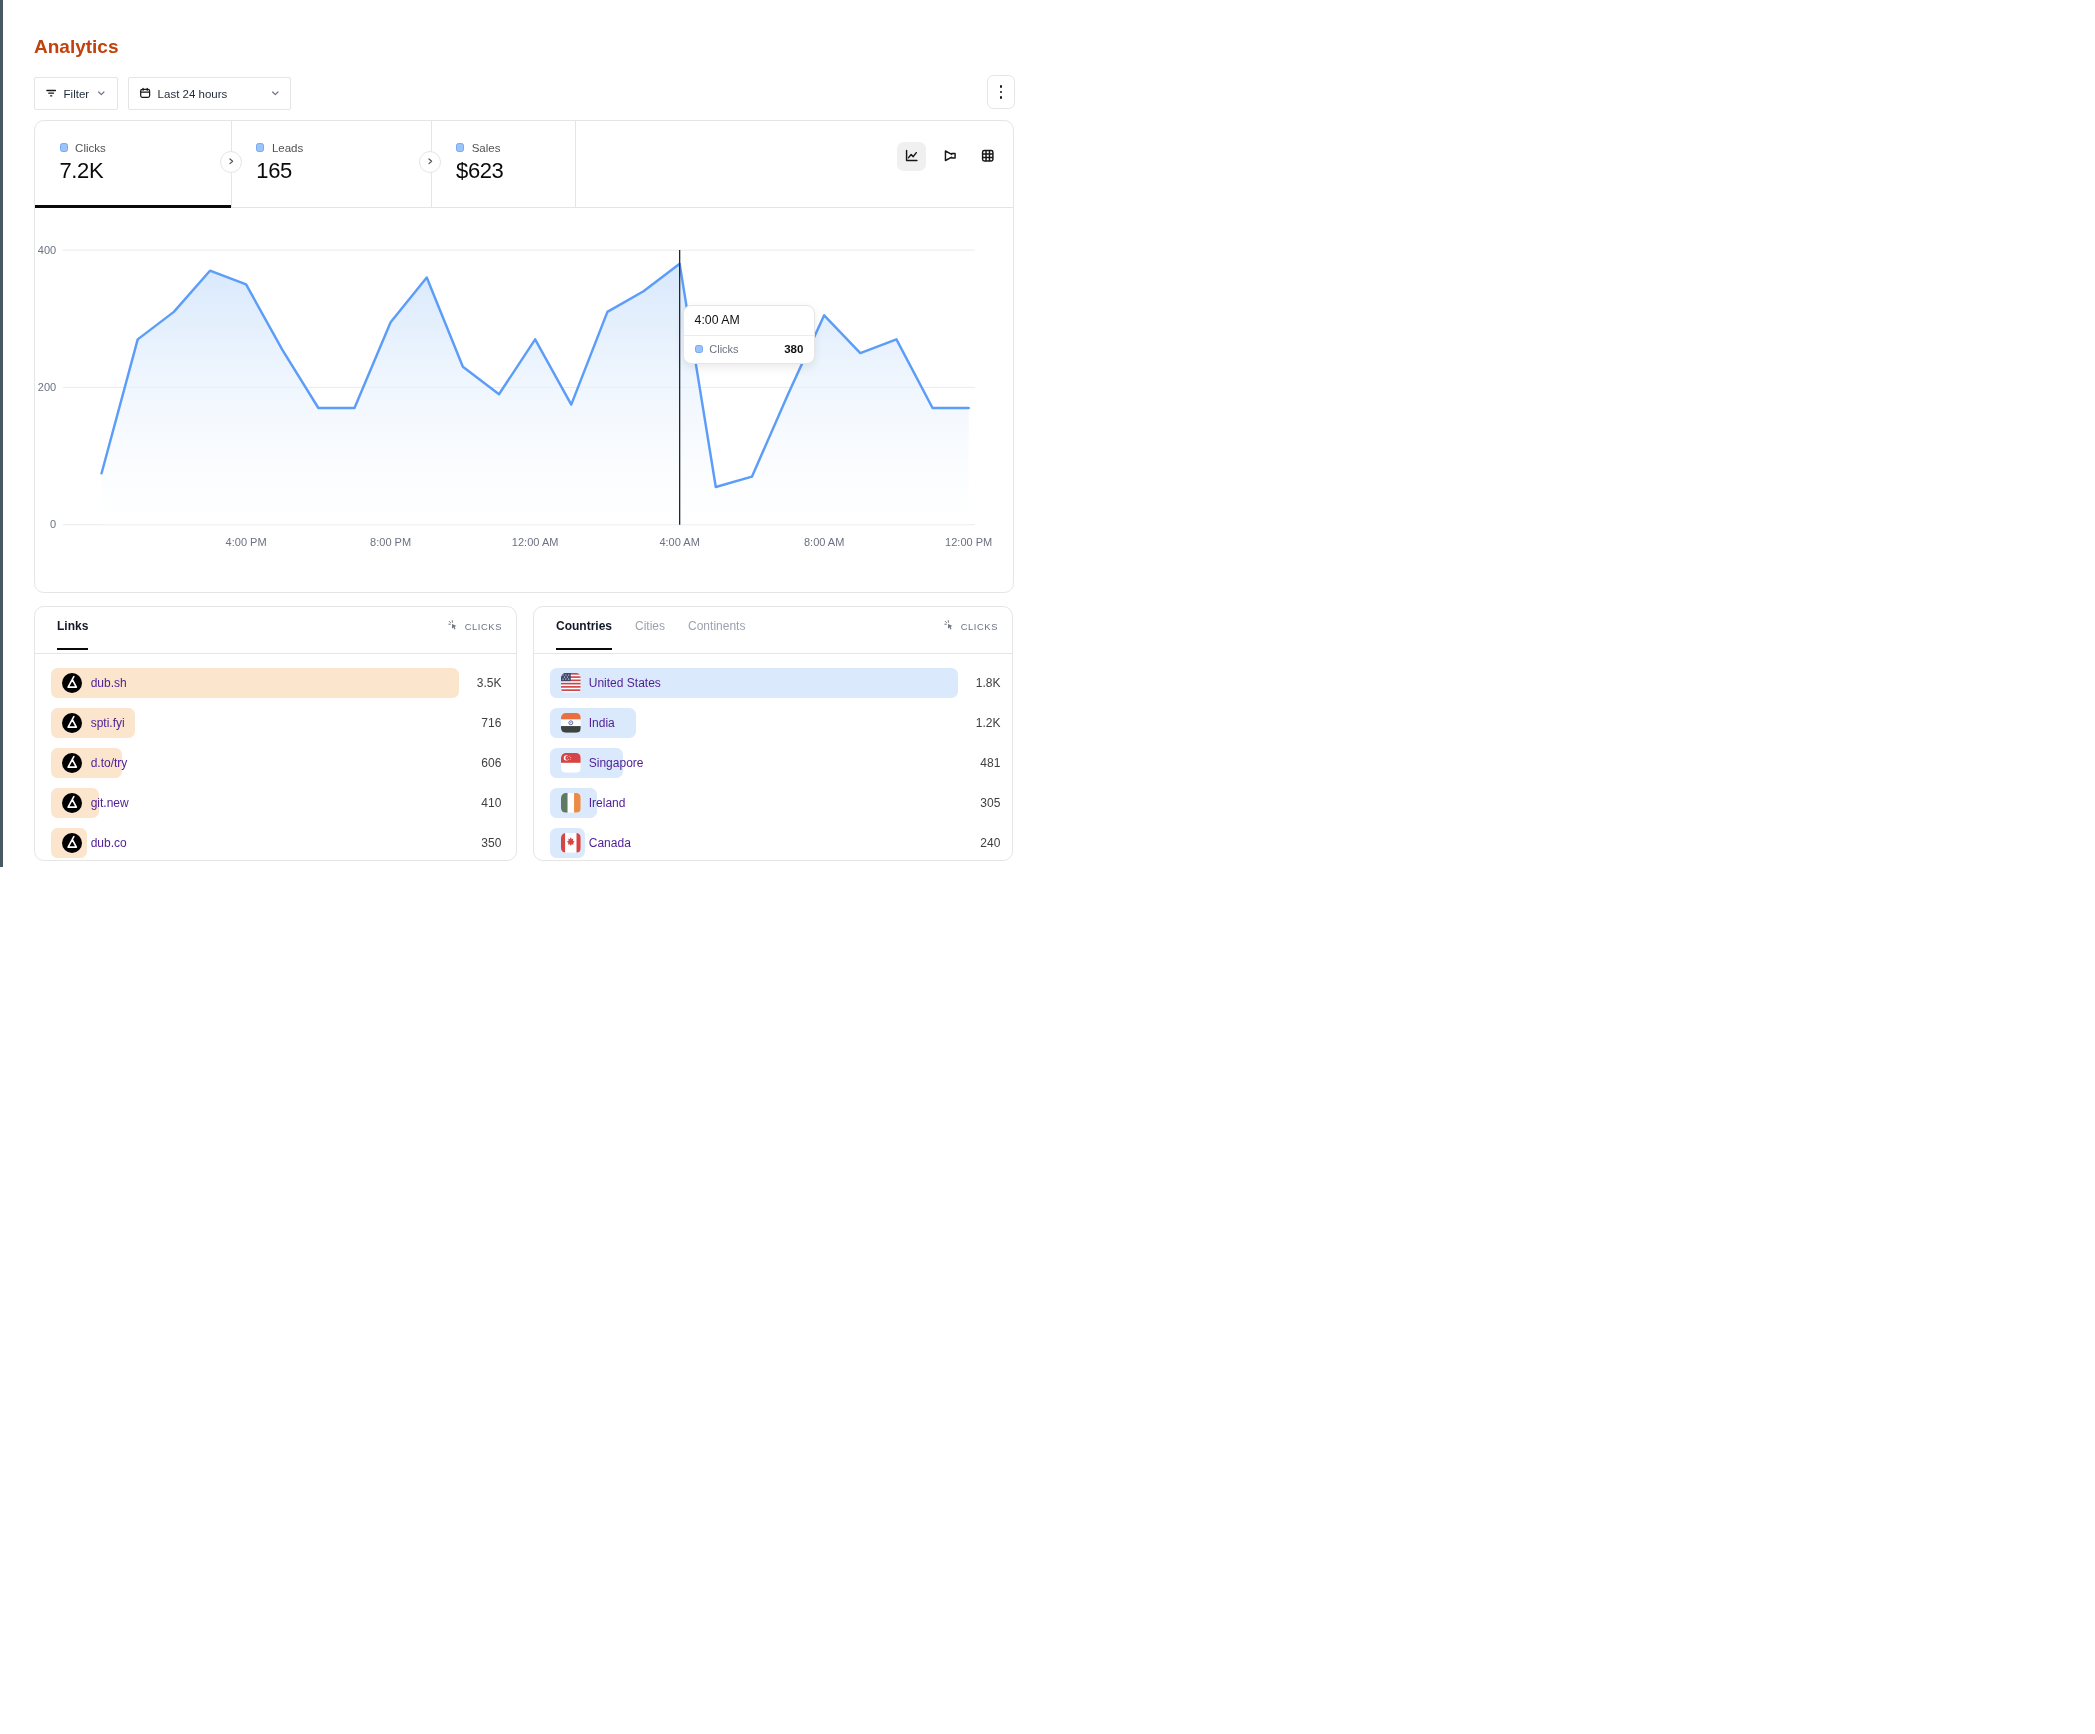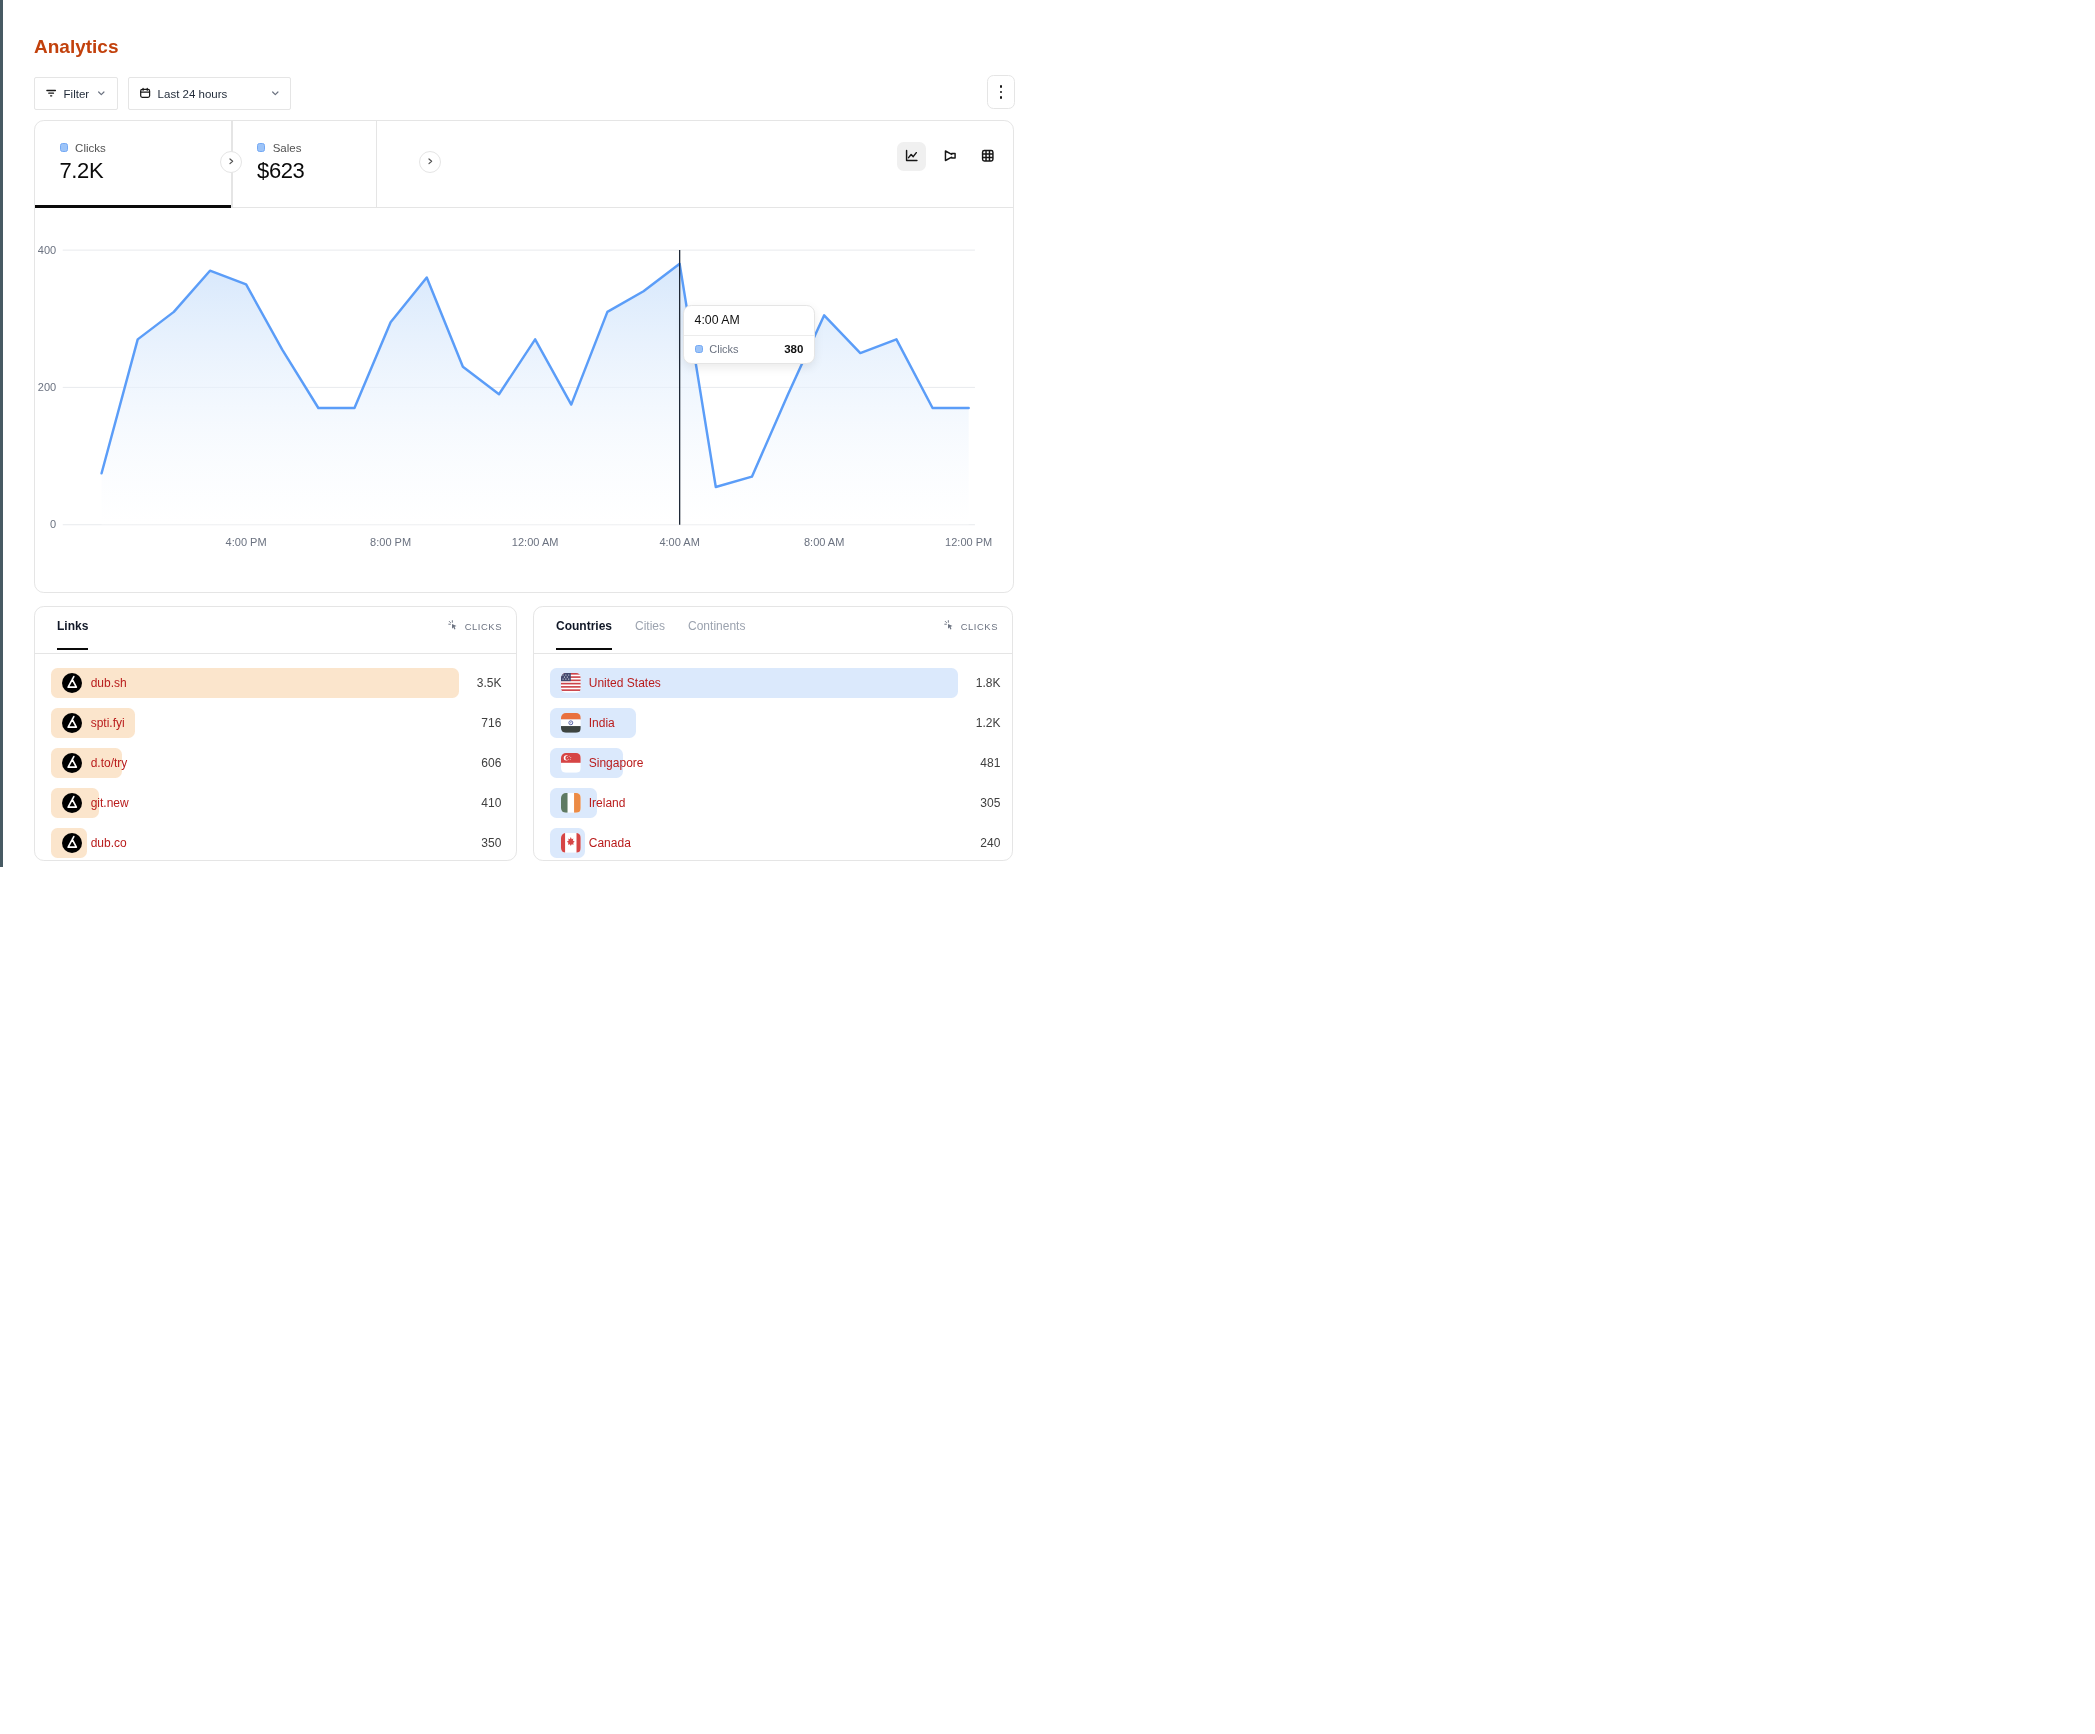--- a/index.html
+++ b/index.html
@@ -58,21 +58,21 @@
   .panel-tab { position:relative; font-size:12px; color:#9ca3af; height:47px; display:flex;
     align-items:center; cursor:pointer; }
   .panel-tab.active { color:#111827; font-weight:bold; }
   .panel-tab.active:after { content:""; position:absolute; left:0; right:0; bottom:-0.8px; height:2px; background:#0a0a0a; }
   .metric-badge { margin-left:auto; display:flex; align-items:center; gap:4.9px; color:#6b7280;
     font-size:9.4px; letter-spacing:0.06em; cursor:pointer; }
   .rows { position:absolute; left:16.4px; top:61px; width:450px; }
   .row { position:relative; height:29.5px; margin-bottom:10.6px; cursor:pointer; }
   .row .bar { position:absolute; left:0; top:0; bottom:0; border-radius:6.5px; }
   .row .row-content { position:relative; display:flex; align-items:center; height:100%; padding-left:10.6px; gap:8.2px; }
-  .row .row-label { font-size:12px; color:#b91c1c; }
+  .row .row-label { font-size:12px; color:#4c1d95; }
   .row .row-value { position:absolute; right:0; top:0; height:100%; display:flex; align-items:center;
     font-size:12px; color:#404040; }
   .logo-circle { width:20.5px; height:20.5px; border-radius:50%; background:#000; display:flex;
     align-items:center; justify-content:center; flex:none; }
   .flag { width:19.6px; height:19.6px; border-radius:4.9px; overflow:hidden; flex:none; }
 </style>
 </head>
 <body>
 
 <div id="edge-line"></div>
@@ -120,20 +120,27 @@
 <div id="main-card">
   <div id="stats-row">
       <div class="stat-tab active" style="width: 196px;">
         <div class="chiprow">
           <span class="chip"></span>
           <span>Clicks</span>
         </div>
         <div class="statval">7.2K</div>
       </div>
       <div class="tab-divider"></div>
+      <div class="stat-tab" style="width: 199px;">
+        <div class="chiprow">
+          <span class="chip"></span>
+          <span>Leads</span>
+        </div>
+        <div class="statval">165</div>
+      </div>
       <div class="tab-divider"></div>
       <div class="stat-tab" style="width: 143px;">
         <div class="chiprow">
           <span class="chip"></span>
           <span>Sales</span>
         </div>
         <div class="statval">$623</div>
       </div>
       <div class="tab-divider"></div>
     </div>

